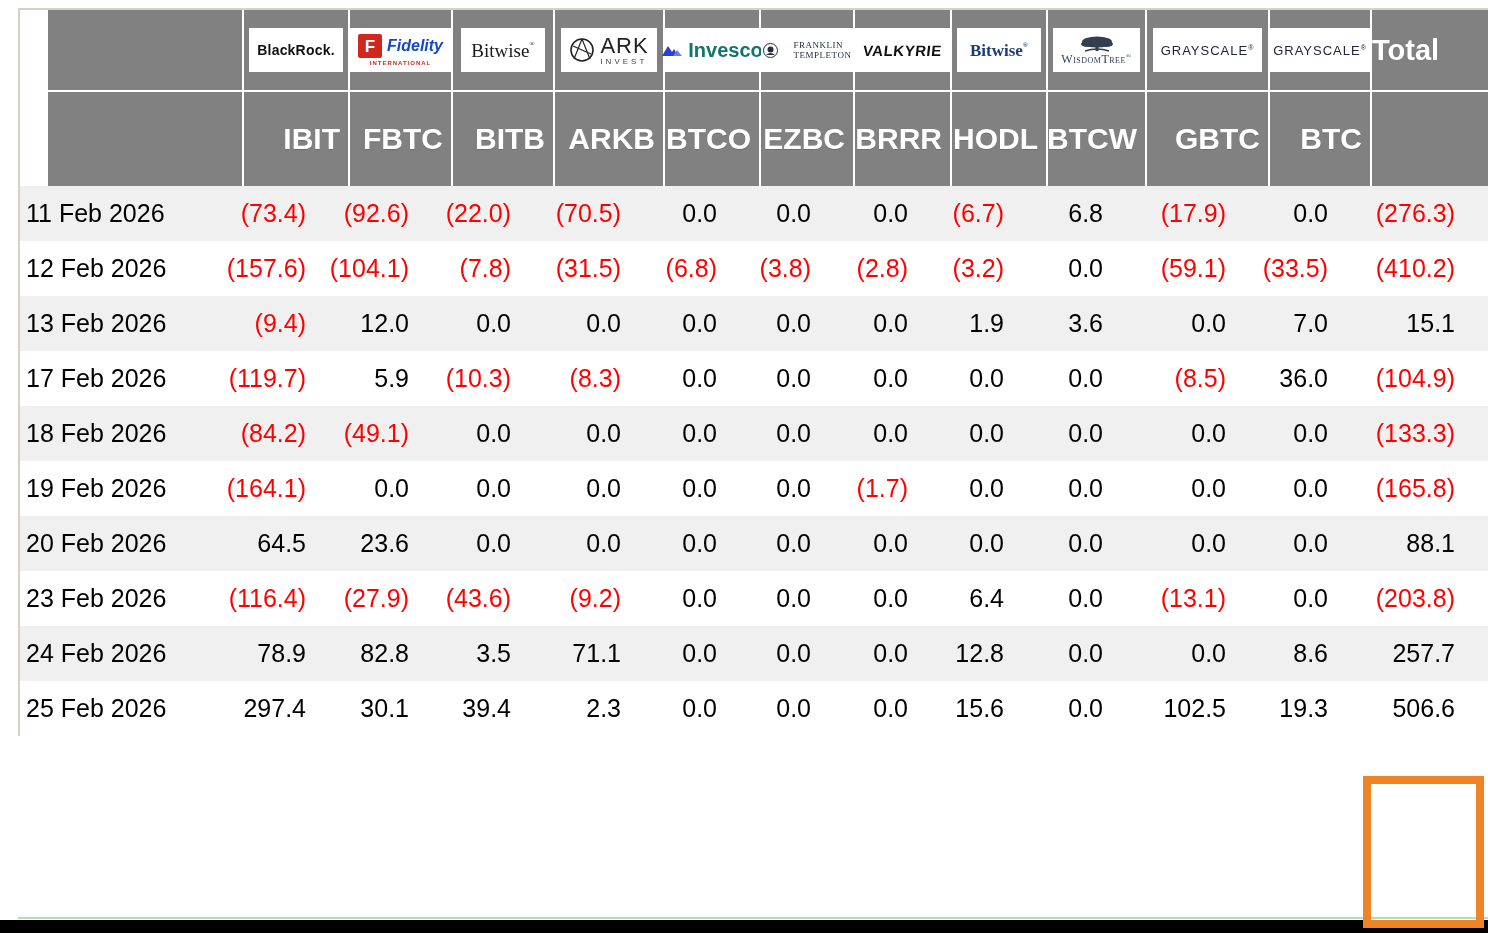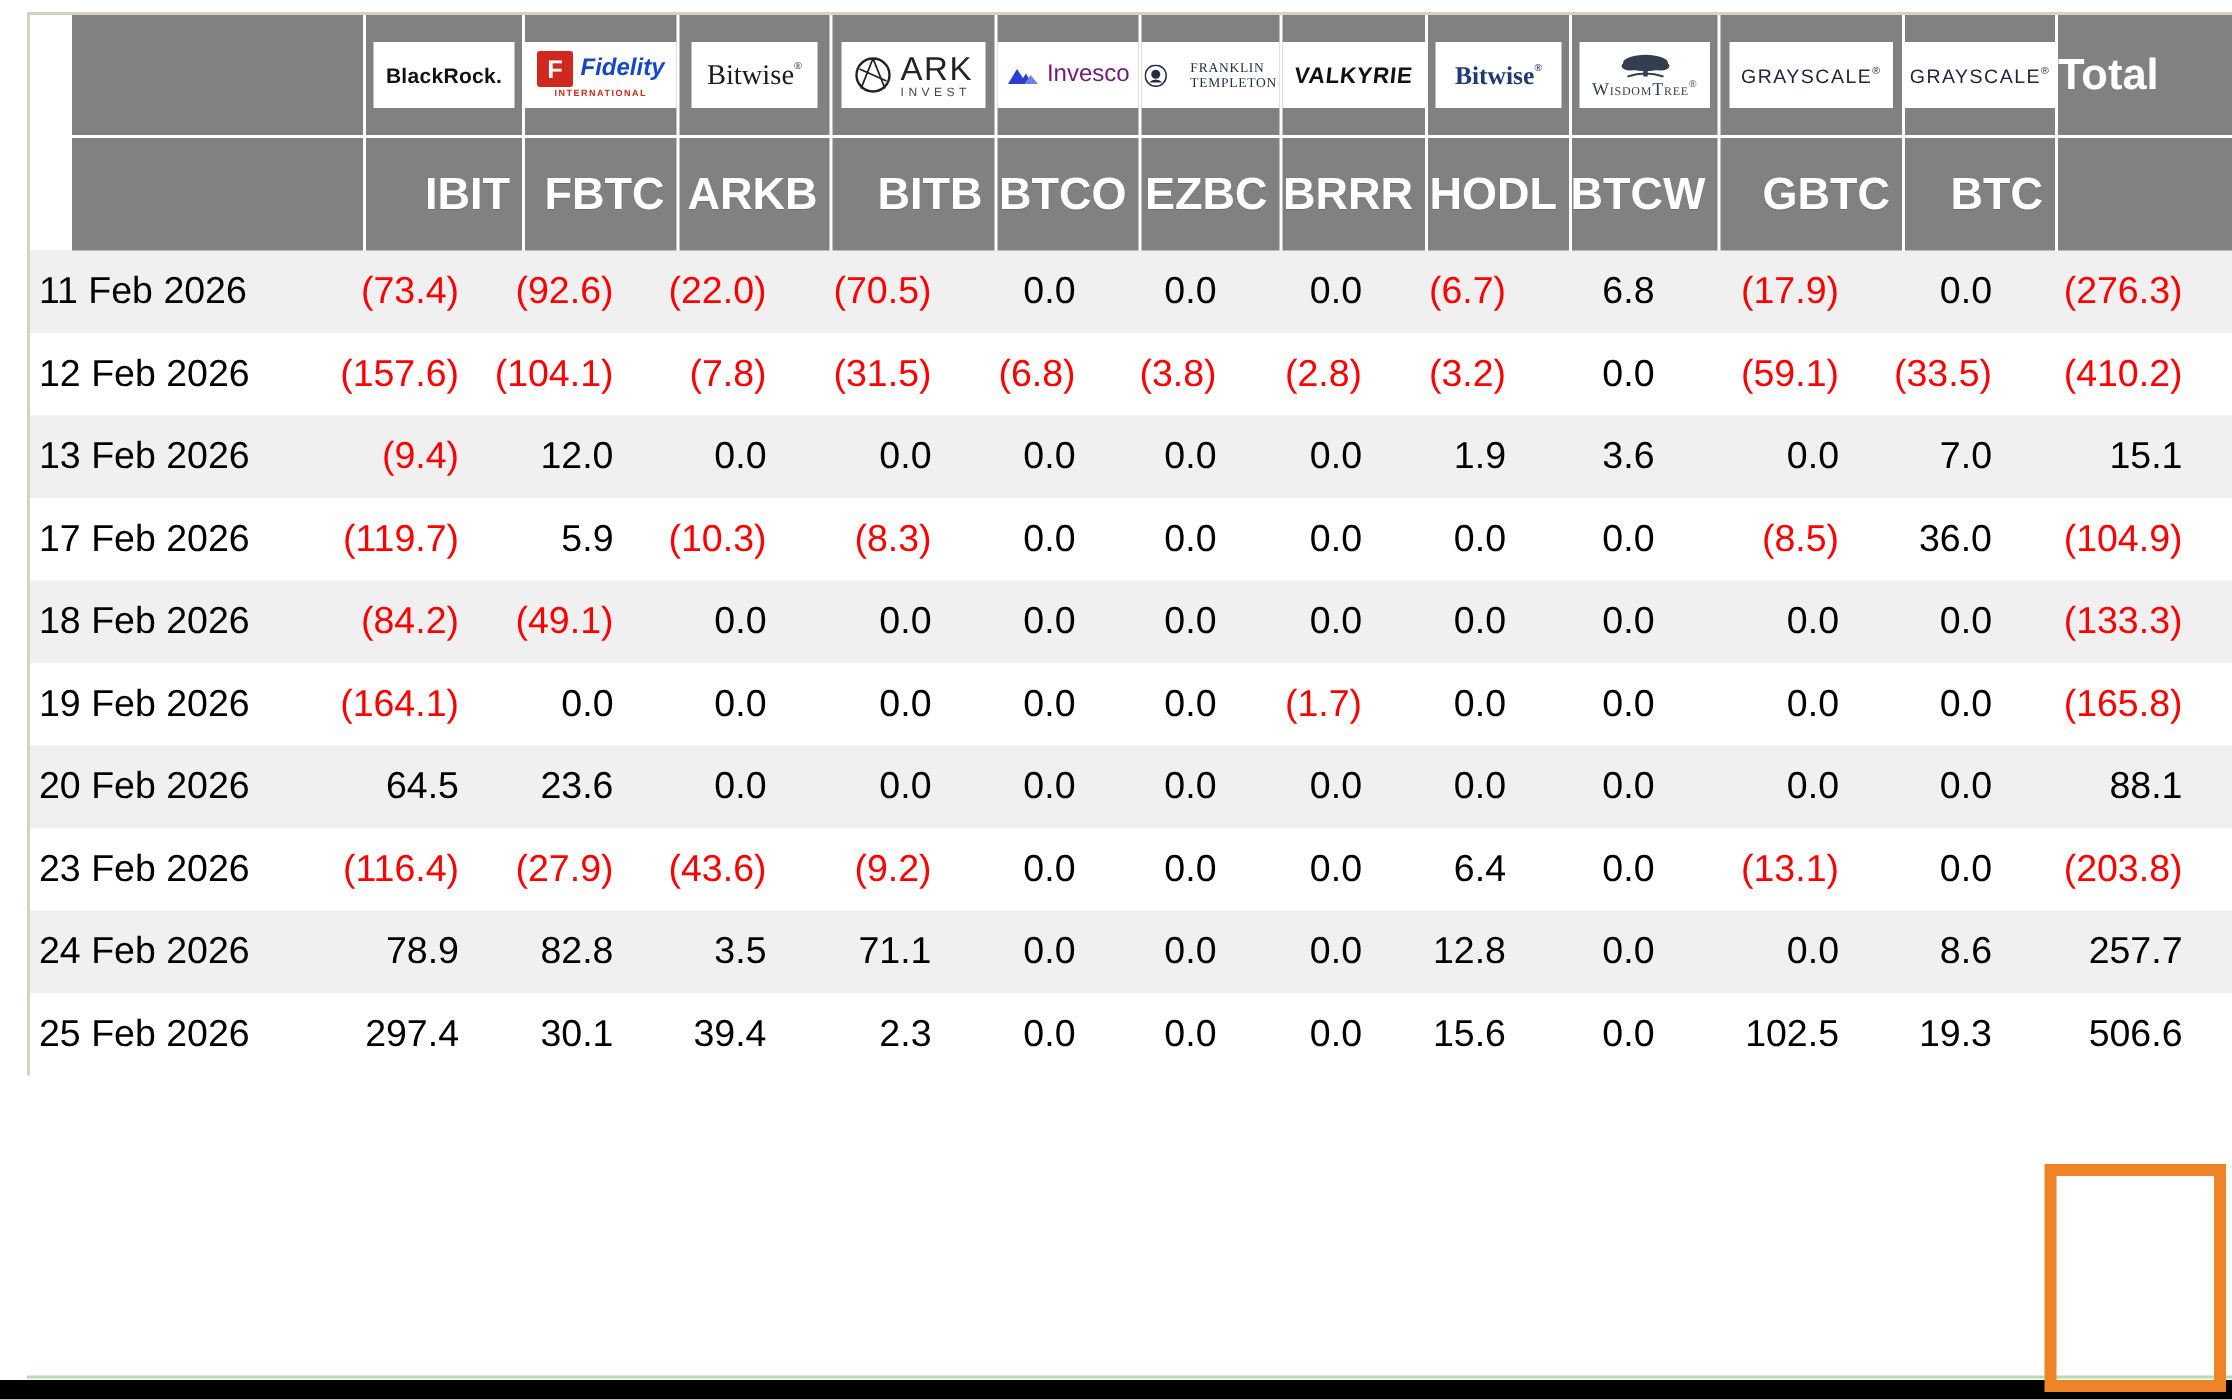--- a/index.html
+++ b/index.html
@@ -17,21 +17,21 @@
   .grid{
     display:grid;
     grid-template-columns:194px 104px 101px 100px 108px 94px 92px 95px 94px 97px 121px 100px 125px;
     column-gap:2px;
   }
   
   .hrow{background:#ffffff;margin-left:28px;}
   .hrow .hcell{background:#818181;display:flex;align-items:center;justify-content:center;}
   .logo-row .hcell{height:80px;}
   .ticker-row{margin-top:2px;}
-  .ticker-row .hcell{height:75px;justify-content:flex-end;}
+  .ticker-row .hcell{height:94px;justify-content:flex-end;}
   .ticker{
     color:#ffffff;font-size:30px;font-weight:bold;
     padding-right:8px;white-space:nowrap;
     text-shadow:0 1px 0 rgba(0,0,0,0.15);
   }
   .total-head{
     color:#ffffff;font-size:29px;font-weight:bold;
     width:100%;text-align:left;padding-right:16px;box-sizing:border-box;
   }
   
@@ -42,21 +42,21 @@
   }
   .chip-row{display:flex;align-items:center;gap:5px;}
   .lg-blackrock{font-weight:bold;color:#111;font-size:14px;letter-spacing:0.2px;}
   .f-square{width:24px;height:24px;background:#d0281e;color:#fff;display:flex;align-items:center;justify-content:center;
     font-weight:bold;font-size:17px;border-radius:2px;}
   .lg-fidelity{color:#1647c8;font-weight:bold;font-size:16px;font-style:italic;}
   .lg-fid-sub{color:#d0281e;font-size:6px;letter-spacing:1px;font-weight:bold;margin-top:2px;}
   .lg-bitwise{font-family:"Liberation Serif",serif;color:#1a1a1a;font-size:19px;}
   .lg-ark{font-size:22px;color:#222;letter-spacing:1px;font-weight:400;}
   .lg-ark-sub{font-size:8px;color:#444;letter-spacing:3px;margin-top:1px;}
-  .lg-invesco{color:#701a75;font-weight:normal;font-size:16px;}
+  .lg-invesco{color:#0f766e;font-weight:bold;font-size:20px;}
   .lg-franklin{font-family:"Liberation Serif",serif;color:#232d42;font-size:9px;letter-spacing:0.5px;text-align:left;line-height:1.15;}
   .lg-valkyrie{color:#111;font-weight:800;font-size:15px;letter-spacing:0.5px;transform:skewX(-6deg);}
   .lg-vaneck{color:#1f3b73;font-weight:bold;font-size:17px;font-family:"Liberation Serif",serif;}
   .lg-wisdomtree{color:#333f4f;font-variant:small-caps;font-size:12px;letter-spacing:0.5px;font-family:"Liberation Serif",serif;}
   .lg-grayscale{color:#23233f;font-size:13px;letter-spacing:1px;font-weight:500;}
   .reg{font-size:7px;vertical-align:top;}
   
   .row{height:55px;align-items:center;}
   .row.alt{background:#f0f0f0;}
   .row .cell{font-size:25px;color:#000;display:flex;align-items:center;height:100%;box-sizing:border-box;}
@@ -199,24 +199,24 @@
 
   <div class="grid hrow ticker-row">
       <div class="hcell"></div>
       <div class="hcell">
         <span class="ticker">IBIT</span>
       </div>
       <div class="hcell">
         <span class="ticker">FBTC</span>
       </div>
       <div class="hcell">
+        <span class="ticker">BITB</span>
+      </div>
+      <div class="hcell">
         <span class="ticker">ARKB</span>
-      </div>
-      <div class="hcell">
-        <span class="ticker">BITB</span>
       </div>
       <div class="hcell">
         <span class="ticker">BTCO</span>
       </div>
       <div class="hcell">
         <span class="ticker">EZBC</span>
       </div>
       <div class="hcell">
         <span class="ticker">BRRR</span>
       </div>

